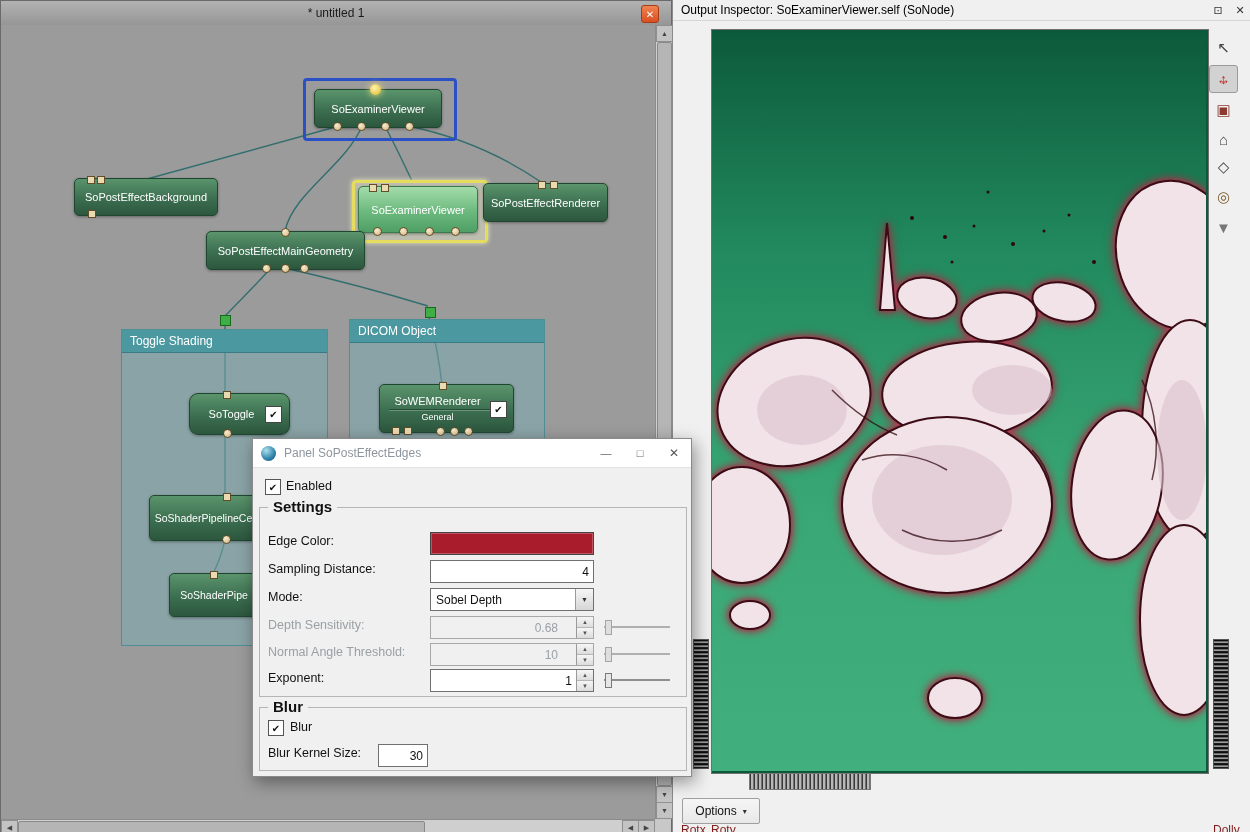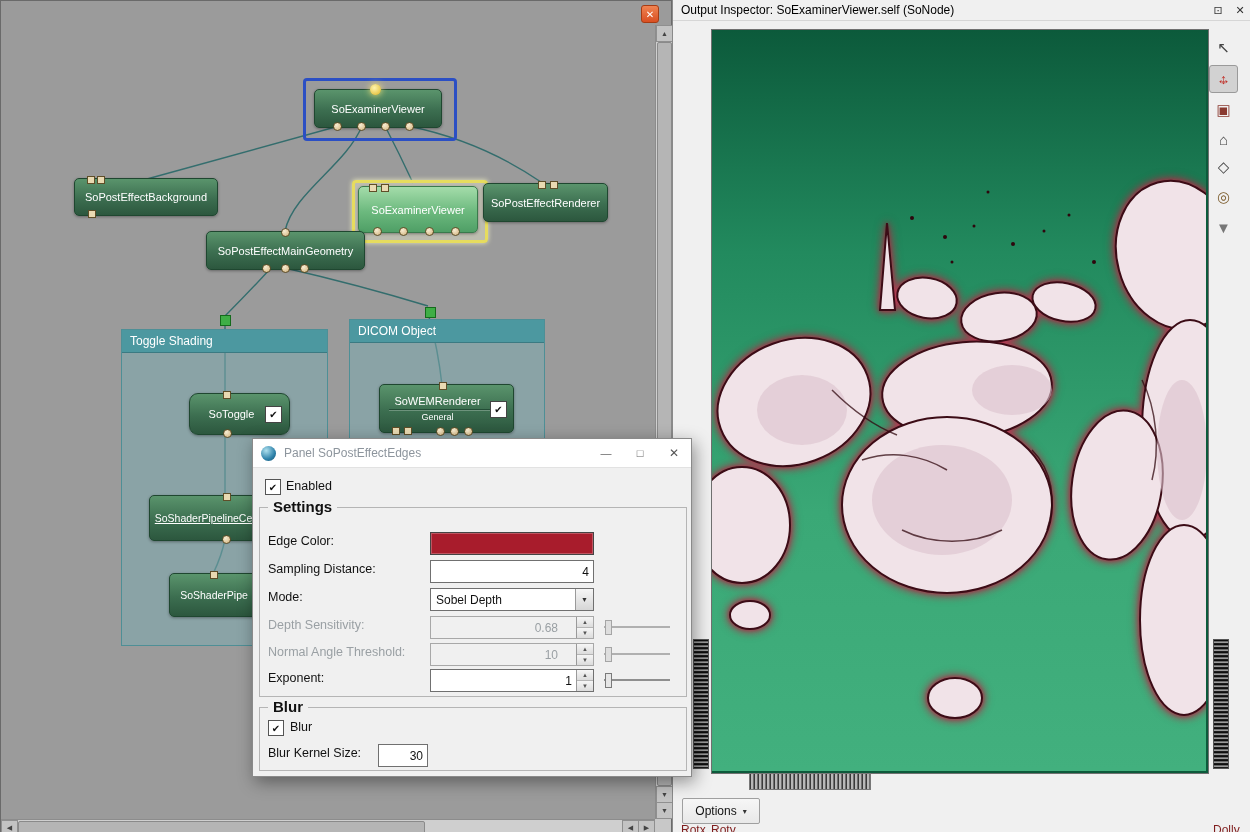--- a/index.html
+++ b/index.html
@@ -78,20 +78,23 @@
   .insp-label{position:absolute;font-size:12px;color:#7f1d1d;margin-top:48px;}
   .options-btn{position:absolute;left:9px;top:777px;width:76px;height:24px;background:linear-gradient(#f6f6f6,#e8e8e8);border:1px solid #9f9f9f;border-radius:2px;display:flex;align-items:center;justify-content:center;gap:6px;font-size:12px;color:#111;}
   .options-btn .caret{font-size:8px;color:#333;}
   .blobs{filter:drop-shadow(0 0 5px rgba(205,70,100,.85)) drop-shadow(0 0 2px rgba(130,15,35,.9));}
   .blobs *{fill:#f1e3e8;stroke:#3c0c16;stroke-width:2;}
 </style>
 </head>
 <body>
 
 <div id="editor" class="abs">
+  <div class="ed-titlebar">
+    <span>* untitled 1</span>
+  </div>
   <div class="ed-close">
     <span>✕</span>
   </div>
 
   <div class="canvas">
     <svg class="connections" width="654" height="794">
       <g stroke="#2e6b6b" stroke-width="1.4" fill="none" opacity="0.95">
         <path d="M338,101 Q240,128 146,154"></path>
         <path d="M361,101 C345,140 292,168 284,206"></path>
         <path d="M384,101 Q398,128 412,158"></path>
@@ -173,21 +176,21 @@
           <span>✔</span>
         </span>
       <span class="csq" style="left:59px;top:-3px;"></span>
       <span class="csq" style="left:12px;bottom:-3px;"></span>
       <span class="csq" style="left:24px;bottom:-3px;"></span>
       <span class="cdot" style="left:56px;bottom:-4px;"></span>
       <span class="cdot" style="left:70px;bottom:-4px;"></span>
       <span class="cdot" style="left:84px;bottom:-4px;"></span>
     </div>
 
-    <div class="node" style="left:148px;top:470px;width:107px;height:44px;font-size:10.5px;text-decoration:underline;">
+    <div class="node" style="left:148px;top:470px;width:107px;height:44px;font-size:10.5px;">
       <span>SoShaderPipelineCe</span>
       <span class="csq" style="left:73px;top:-3px;"></span>
       <span class="cdot" style="left:72px;bottom:-4px;"></span>
     </div>
 
     <div class="node" style="left:168px;top:548px;width:88px;height:42px;font-size:10.5px;">
       <span>SoShaderPipe</span>
       <span class="csq" style="left:40px;top:-3px;"></span>
     </div>
   </div>

